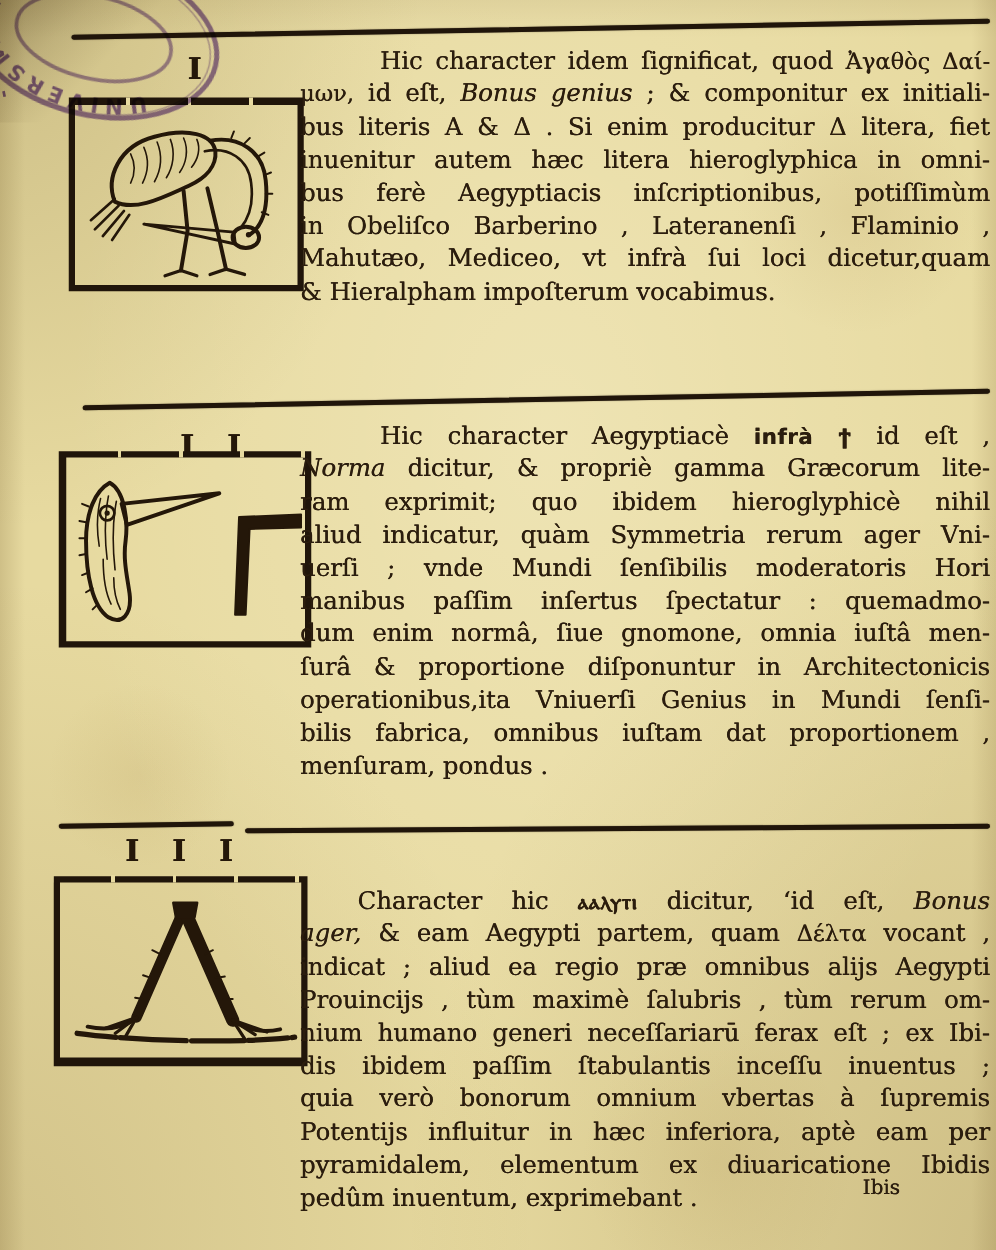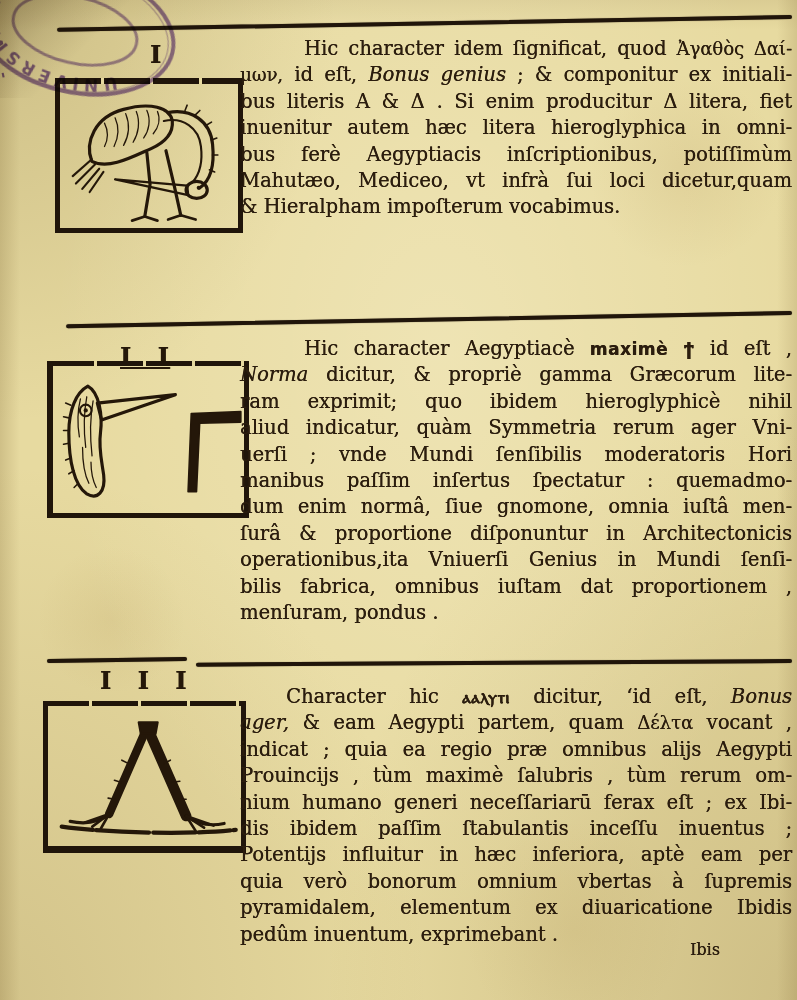--- a/index.html
+++ b/index.html
@@ -27,42 +27,42 @@
   .rule{position:absolute;height:4px;background:#20150a;border-radius:2px;z-index:1;
     box-shadow:0 0 1px rgba(32,21,10,.6);}
   .rule-top{left:57px;top:15px;width:735px;transform:rotate(-1deg);transform-origin:100% 50%;}
   .rule-2{left:66px;top:311px;width:726px;height:3.5px;transform:rotate(-1.05deg);transform-origin:100% 50%;}
   .rule-3a{left:47px;top:657px;width:140px;height:3.5px;transform:rotate(-.8deg);transform-origin:100% 50%;}
   .rule-3b{left:196px;top:659px;width:596px;height:3.5px;transform:rotate(-.35deg);transform-origin:100% 50%;}
   
   .secnum{position:absolute;font-weight:bold;font-size:24px;color:#241709;z-index:1;
     letter-spacing:1px;word-spacing:16px;text-shadow:.3px 0 0 currentColor;}
   .n1{left:150px;top:40px;}
-  .n2{left:120px;top:342px;text-decoration:underline;}
+  .n2{left:144px;top:342px;}
   .n3{left:100px;top:666px;}
   
   .frame{position:absolute;border:5px solid #20150a;z-index:2;}
   .frame::before{content:"";position:absolute;left:-5px;right:-5px;top:-6px;height:6px;
     background:repeating-linear-gradient(90deg, transparent 0 46px, #e7daa0 46px 49px);}
   .f1{left:55px;top:78px;width:178px;height:144px;border-top-width:6px;}
   .f2{left:47px;top:361px;width:191px;height:147px;border-left-width:6px;}
   .f3{left:43px;top:701px;width:193px;height:140px;border-bottom-width:7px;}
   .frame svg{position:absolute;left:0;top:0;width:100%;height:100%;}
   .wc{stroke:#241709;fill:none;stroke-linecap:round;stroke-linejoin:round;}
   
   .para{position:absolute;left:240px;width:552px;z-index:3;}
   .p1{top:36px;}
   .p2{top:336px;}
   .p3{top:684px;}
   .ln{font-size:19.5px;line-height:26.4px;height:26.4px;
     text-align:justify;text-align-last:justify;
     text-shadow:.25px 0 0 currentColor;}
   .ln.end{text-align-last:left;}
   .ind64{padding-left:64px;}
-  .ind46{padding-left:46px;}
+  .ind46{padding-left:46px;margin-top:24px;}
   .greek{font-size:18px;}
   .it{font-style:italic;}
   .coptic{font-family:"DejaVu Sans","Liberation Sans",sans-serif;font-weight:bold;
     font-size:17px;letter-spacing:.5px;}
   
   .stamp{position:absolute;left:-45px;top:-55px;width:240px;height:170px;z-index:5;
     transform:rotate(193deg);transform-origin:50% 50%;
     mix-blend-mode:multiply;opacity:.88;filter:blur(.3px);}
   .st-ring{stroke:#6b43ab;fill:none;}
   .st-o1{stroke-width:4;opacity:.8;}
@@ -138,20 +138,21 @@
     </div>
     <div class="ln">
       <span class="greek">μων,</span>
       <span>id eſt,</span>
       <span class="it">Bonus genius</span>
       <span>; &amp; componitur ex initiali-</span>
     </div>
     <div class="ln">bus literis A &amp; Δ . Si enim producitur Δ litera, fiet</div>
     <div class="ln">inuenitur autem hæc litera hieroglyphica in omni-</div>
     <div class="ln">bus ferè Aegyptiacis inſcriptionibus, potiſſimùm</div>
+    <div class="ln">in Obeliſco Barberino , Lateranenſi , Flaminio ,</div>
     <div class="ln">Mahutæo, Mediceo, vt infrà ſui loci dicetur,quam</div>
     <div class="ln end">&amp; Hieralpham impoſterum vocabimus.</div>
   </div>
 
   <div class="secnum n2">I I</div>
 
   <div class="frame f2">
     <svg viewBox="0 0 181 137" aria-hidden="true">
       <g class="wc" stroke-width="3">
         <path d="M33,18 C22,24 15,40 15,62 C15,88 20,112 32,120 C42,126 50,118 48,102 C46,88 43,76 45,62 C47,46 44,24 33,18 Z"></path>
@@ -175,21 +176,21 @@
         <circle cx="31" cy="41" r="2" fill="#241709" stroke="none"></circle>
         <path d="M42,34 L116,26 L46,50 Z"></path>
         <path d="M131,44 L178,42 L178,52 L139,53 L136,118 L128,118 Z" fill="#241709" stroke-width="1.5"></path>
       </g>
     </svg>
   </div>
 
   <div class="para p2">
     <div class="ln ind64">
       <span>Hic character Aegyptiacè</span>
-      <span class="coptic">maximè ϯ</span>
+      <span class="coptic">infrà ϯ</span>
       <span>id eſt ,</span>
     </div>
     <div class="ln">
       <span class="it">Norma</span>
       <span>dicitur, &amp; propriè gamma Græcorum lite-</span>
     </div>
     <div class="ln">ram exprimit; quo ibidem hieroglyphicè nihil</div>
     <div class="ln">aliud indicatur, quàm Symmetria rerum ager Vni-</div>
     <div class="ln">uerſi ; vnde Mundi ſenſibilis moderatoris Hori</div>
     <div class="ln">manibus paſſim inſertus ſpectatur : quemadmo-</div>
@@ -239,26 +240,26 @@
       <span class="coptic">ⲁⲁⲗⲩⲧⲓ</span>
       <span>dicitur, ‘id eſt,</span>
       <span class="it">Bonus</span>
     </div>
     <div class="ln">
       <span class="it">ager,</span>
       <span>&amp; eam Aegypti partem, quam</span>
       <span class="greek">Δέλτα</span>
       <span>vocant ,</span>
     </div>
-    <div class="ln">indicat ; quia ea regio præ omnibus alijs Aegypti</div>
+    <div class="ln">indicat ; aliud ea regio præ omnibus alijs Aegypti</div>
     <div class="ln">Prouincijs , tùm maximè ſalubris , tùm rerum om-</div>
     <div class="ln">nium humano generi neceſſariarū ferax eſt ; ex Ibi-</div>
     <div class="ln">dis ibidem paſſim ſtabulantis inceſſu inuentus ;</div>
+    <div class="ln">quia verò bonorum omnium vbertas à ſupremis</div>
     <div class="ln">Potentijs influitur in hæc inferiora, aptè eam per</div>
-    <div class="ln">quia verò bonorum omnium vbertas à ſupremis</div>
     <div class="ln">pyramidalem, elementum ex diuaricatione Ibidis</div>
     <div class="ln end">pedûm inuentum, exprimebant .</div>
   </div>
 
   <div class="catchword">Ibis</div>
 
   <div class="stamp">
     <svg viewBox="0 0 240 170" aria-hidden="true">
       <defs>
         <path id="stampArc" d="M 40,85 A 80,47 0 1 1 200,85 A 80,47 0 1 1 40,85"></path>

